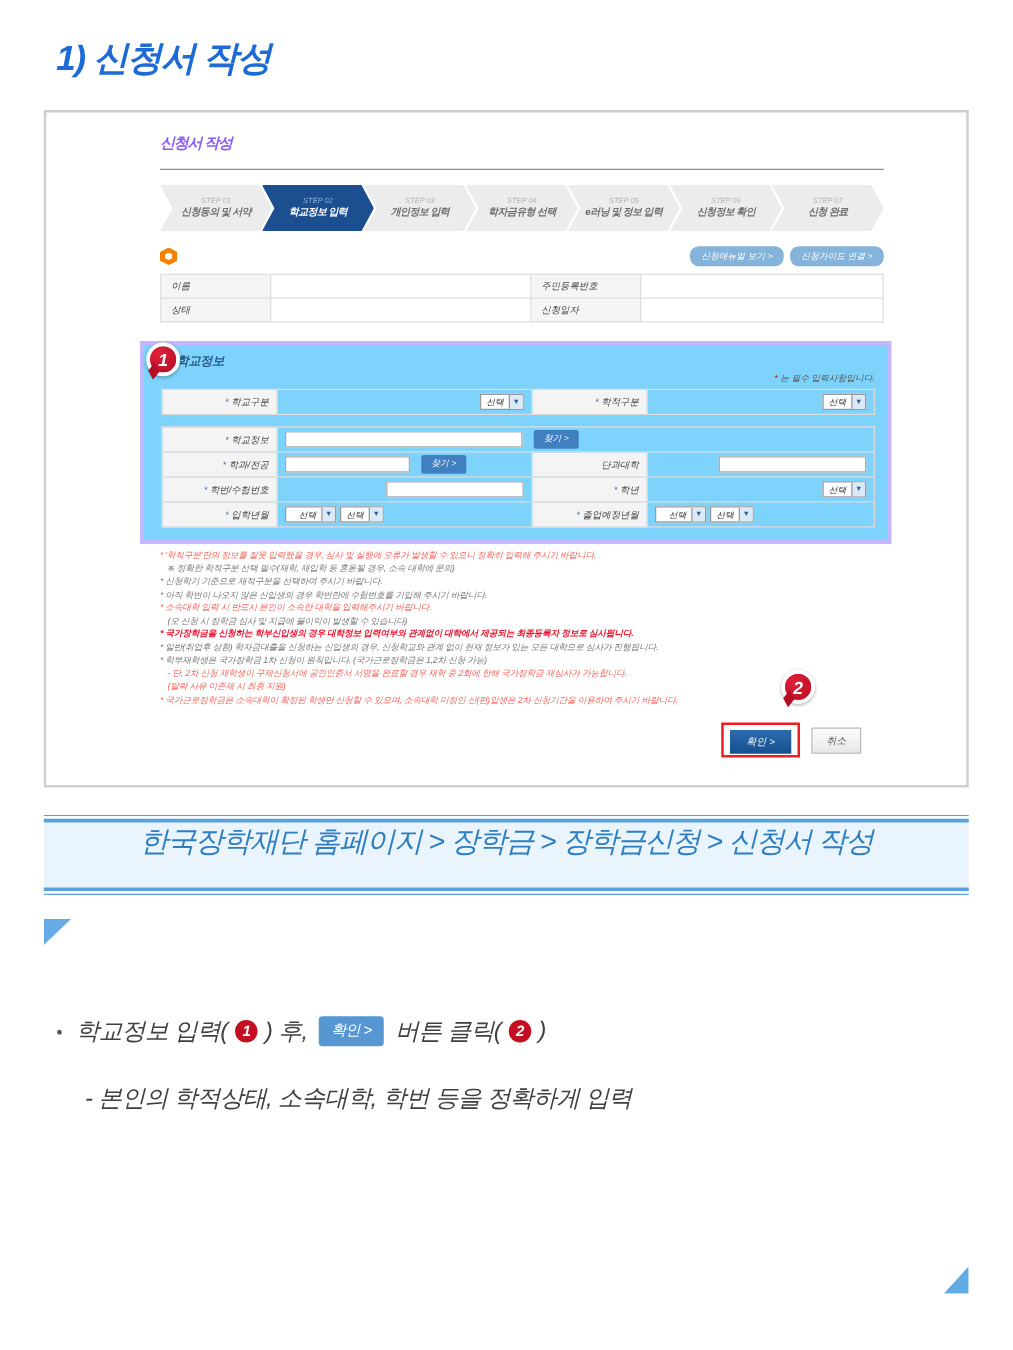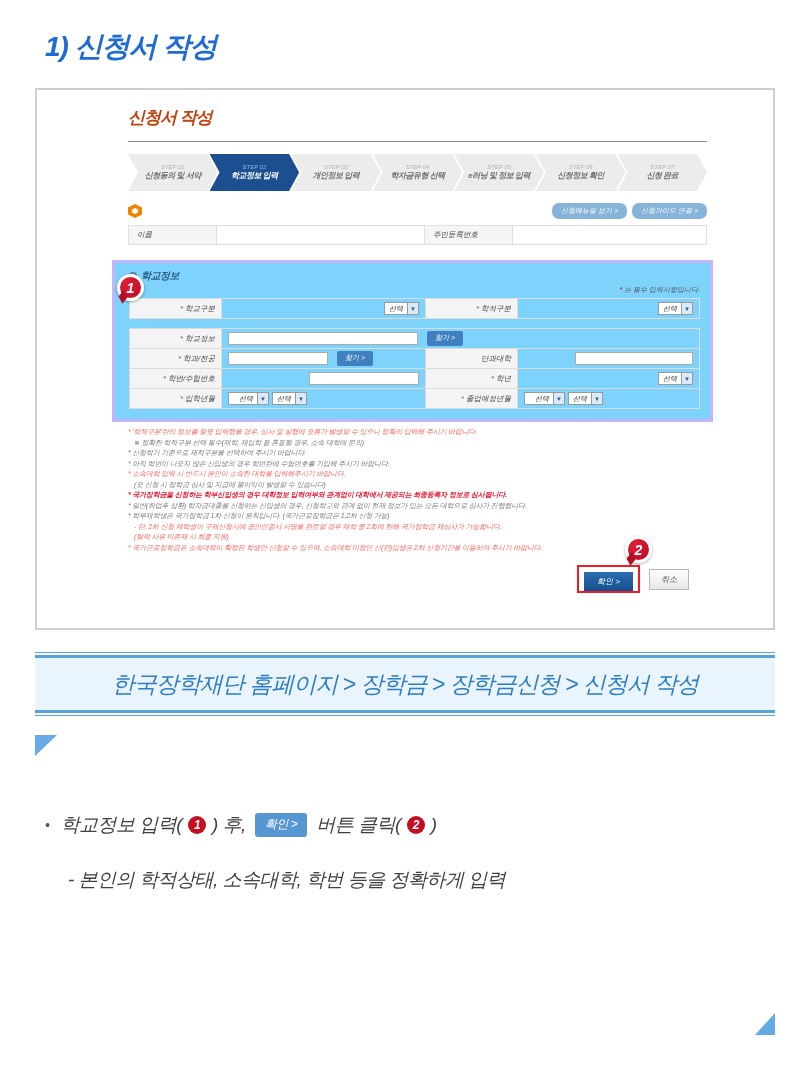--- a/index.html
+++ b/index.html
@@ -7,21 +7,21 @@
     font-family:"Liberation Sans","DejaVu Sans",sans-serif; }
   .page { position:relative; width:810px; height:1080px; overflow:hidden; background:#fff;font-style:italic; }
 
   
   .heading { position:absolute; left:45px; top:28px; font-size:28px; font-weight:bold; color:#1e6bd6; letter-spacing:-1px; }
 
   
   .shot { position:absolute; left:35px; top:88px; width:740px; height:542px; border:2px solid #cfcfcf; background:#fff; }
   .shot-inner { position:relative; padding:16px 66px 0 91px; }
 
-  .form-title { font-size:17px; font-weight:bold; color:#c2410c; letter-spacing:-1px; padding-bottom:12px; border-bottom:1px solid #8f8f8f; }
+  .form-title { font-size:12px; font-weight:bold; color:#8b5cf6; letter-spacing:-1px; padding-bottom:12px; border-bottom:1px solid #8f8f8f; }
 
   
   .steps { display:flex; margin:12px 0 12px; }
   .step { flex:1; height:37px; background:#ececec; display:flex; flex-direction:column; align-items:center; justify-content:center;
     clip-path:polygon(0 0, calc(100% - 10px) 0, 100% 50%, calc(100% - 10px) 100%, 0 100%, 10px 50%); }
   .step + .step { margin-left:-8px; }
   .step .num { font-size:6px; color:#b5b5b5; letter-spacing:0; }
   .step .lbl { font-size:8px; font-weight:bold; color:#6e6e6e; letter-spacing:-0.5px; white-space:nowrap; }
   .step.active { background:#1c4f90; }
   .step.active .num { color:#8fb3da; }
@@ -86,21 +86,21 @@
     display:flex; align-items:center; justify-content:center; z-index:5; }
   .callout::after { content:""; position:absolute; left:-1px; bottom:-3px; width:8px; height:8px; background:#b50d24; transform:rotate(50deg) skew(12deg,12deg); z-index:-1; }
   .callout-1 { left:80px; top:184px; }
   .callout-2 { left:588px; top:446px; }
 
   
   .banner { position:absolute; left:35px; top:652px; width:740px; }
   .bline-thin { height:1px; background:#5aa3da; }
   .bline-gap { height:2px; background:#fff; }
   .banner-body { border-top:3px solid #5aa3da; border-bottom:3px solid #5aa3da; background:#eaf4fc; height:58px;
-    display:flex; align-items:center; justify-content:center; }
+    display:flex; align-items:flex-start; justify-content:center; }
   .banner-text { font-size:23px; font-weight:500; color:#2e7ec2; letter-spacing:-1px; }
 
   .tri-left { position:absolute; left:35px; top:735px; width:22px; height:21px; background:#66abe8; clip-path:polygon(0 0,100% 0,0 100%); }
   .tri-br { position:absolute; left:755px; top:1013px; width:20px; height:22px; background:#62aae3; clip-path:polygon(100% 0,100% 100%,0 100%); }
 
   
   .instructions { position:absolute; left:45px; top:812px; width:700px; color:#404040; font-size:19px; letter-spacing:-0.5px; }
   .iline1 { display:flex; align-items:center; gap:5px; }
   .bullet { font-size:14px; margin-right:6px; color:#555; }
   .badge { display:inline-flex; width:18px; height:18px; border-radius:50%; background:#c40e22; color:#fff; font-size:12px; font-weight:bold;
@@ -165,20 +165,26 @@
             <col style="width:88px">
             <col style="width:208px">
             <col style="width:88px">
             <col>
           </colgroup>
         <tbody>
             <tr>
           <td class="lbl">이름</td>
           <td></td>
           <td class="lbl">주민등록번호</td>
+          <td></td>
+        </tr>
+        <tr>
+          <td class="lbl">상태</td>
+          <td></td>
+          <td class="lbl">신청일자</td>
           <td></td>
         </tr>
       </tbody>
         </table>
 
       <div class="school-box">
         <div class="sec-head">
           <span class="sec-dot"></span>
           <span class="sec-title">학교정보</span>
         </div>

